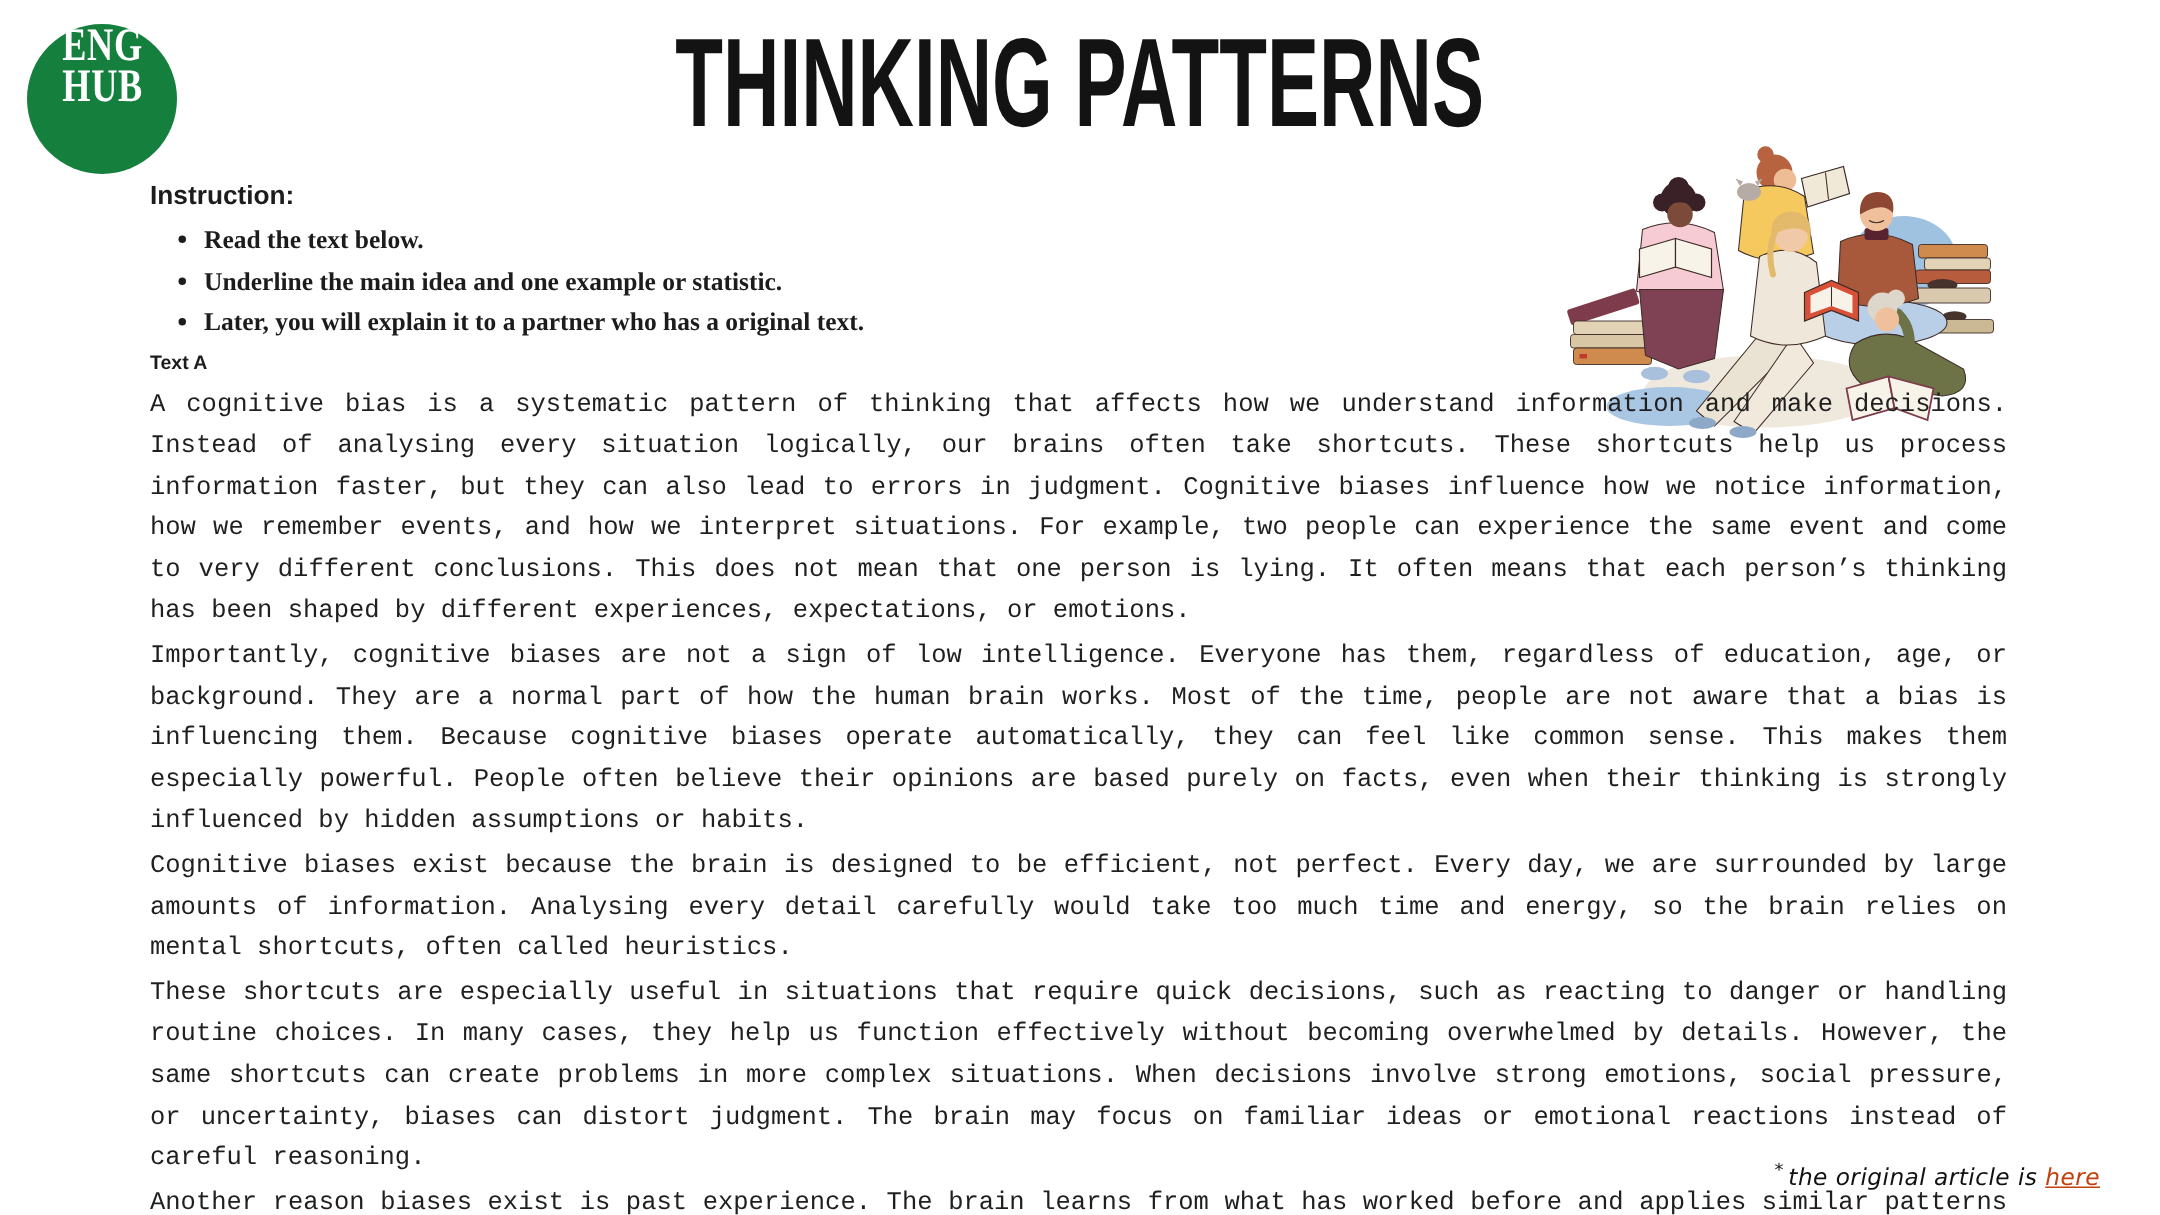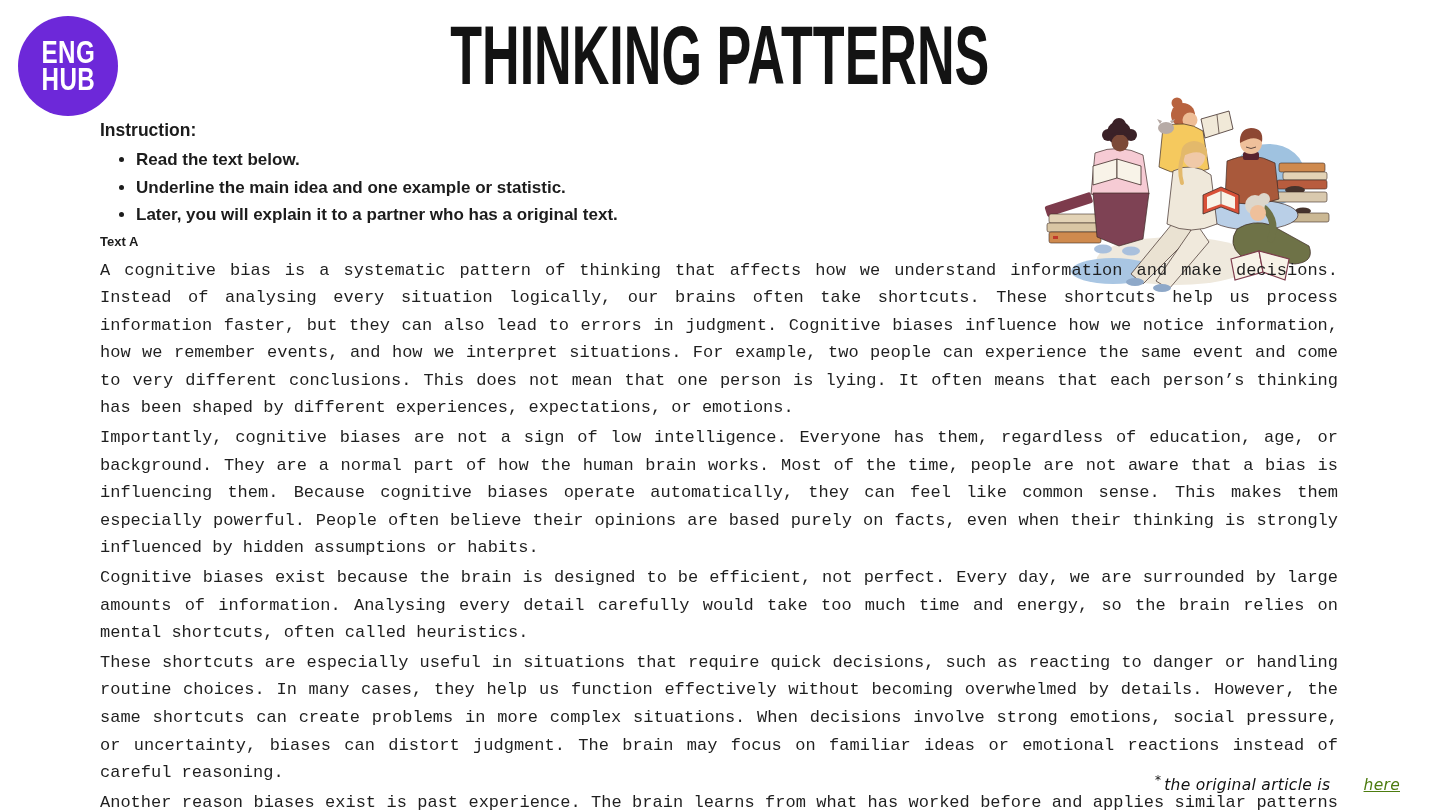--- a/index.html
+++ b/index.html
@@ -1,47 +1,47 @@
 <!DOCTYPE html>
 <html><head>
 <meta charset="utf-8">
 <style>
   html,body{margin:0;padding:0;background:#ffffff;}
   .page{position:relative;width:1440px;height:810px;background:#ffffff;overflow:hidden;
         font-family:"Liberation Sans",sans-serif;color:#1c1c1c;}
 
   
   .logo{position:absolute;left:18px;top:16px;width:100px;height:100px;border-radius:50%;
-        background:#6d28d9;display:flex;align-items:center;justify-content:center;}
+        background:#15803d;display:flex;justify-content:center;font-family:Liberation Serif, serif;}
   .logo-text{color:#ffffff;font-weight:bold;font-size:31px;line-height:27px;text-align:center;
         transform:scaleX(.78);letter-spacing:.5px;}
 
   
   .title-wrap{position:absolute;left:0;top:22px;width:100%;text-align:center;}
   .title-text{display:inline-block;font-weight:bold;font-size:84px;line-height:66px;
         color:#131313;white-space:nowrap;transform:scaleX(.62);letter-spacing:0px;}
 
   
   .content{position:absolute;left:100px;right:102px;top:118px;}
   .handwritten{font-family:"DejaVu Sans",cursive;font-style:italic;}
   .subtitle{font-size:16px;line-height:22px;letter-spacing:.4px;color:#111;margin:0 0 7px 4px;}
   .instruction-label{font-weight:bold;font-size:17.5px;line-height:24px;margin:0 0 4px 0;}
   .instruction-list{margin:0;padding:0 0 0 36px;}
-  .instruction-list li{font-weight:bold;font-size:17px;line-height:27.5px;}
+  .instruction-list li{font-weight:bold;font-size:17px;line-height:27.5px;font-family:Liberation Serif, serif;}
   .text-label{font-weight:bold;font-size:13px;line-height:24px;margin:1px 0 3px 0;}
   .article p{margin:0 0 2px 0;font-size:17px;line-height:27.6px;text-align:justify;color:#1f1f1f;font-family:Liberation Mono, monospace;}
 
   
   .illustration{position:absolute;right:108px;top:93px;width:302px;height:200px;}
   .illustration svg{width:100%;height:100%;display:block;}
 
   
   .footer{position:absolute;right:40px;bottom:16px;font-size:15.5px;letter-spacing:.3px;color:#111;}
   .footer .asterisk{font-size:12px;vertical-align:super;margin-right:3px;}
-  .footer a{color:#4d7c0f;cursor:pointer;margin-left:28px;}
+  .footer a{color:#c2410c;cursor:pointer;}
 </style>
 </head>
 <body>
 
 <div class="page">
 
   <div class="logo">
     <div class="logo-text">
       <div>ENG</div>
       <div>HUB</div>

